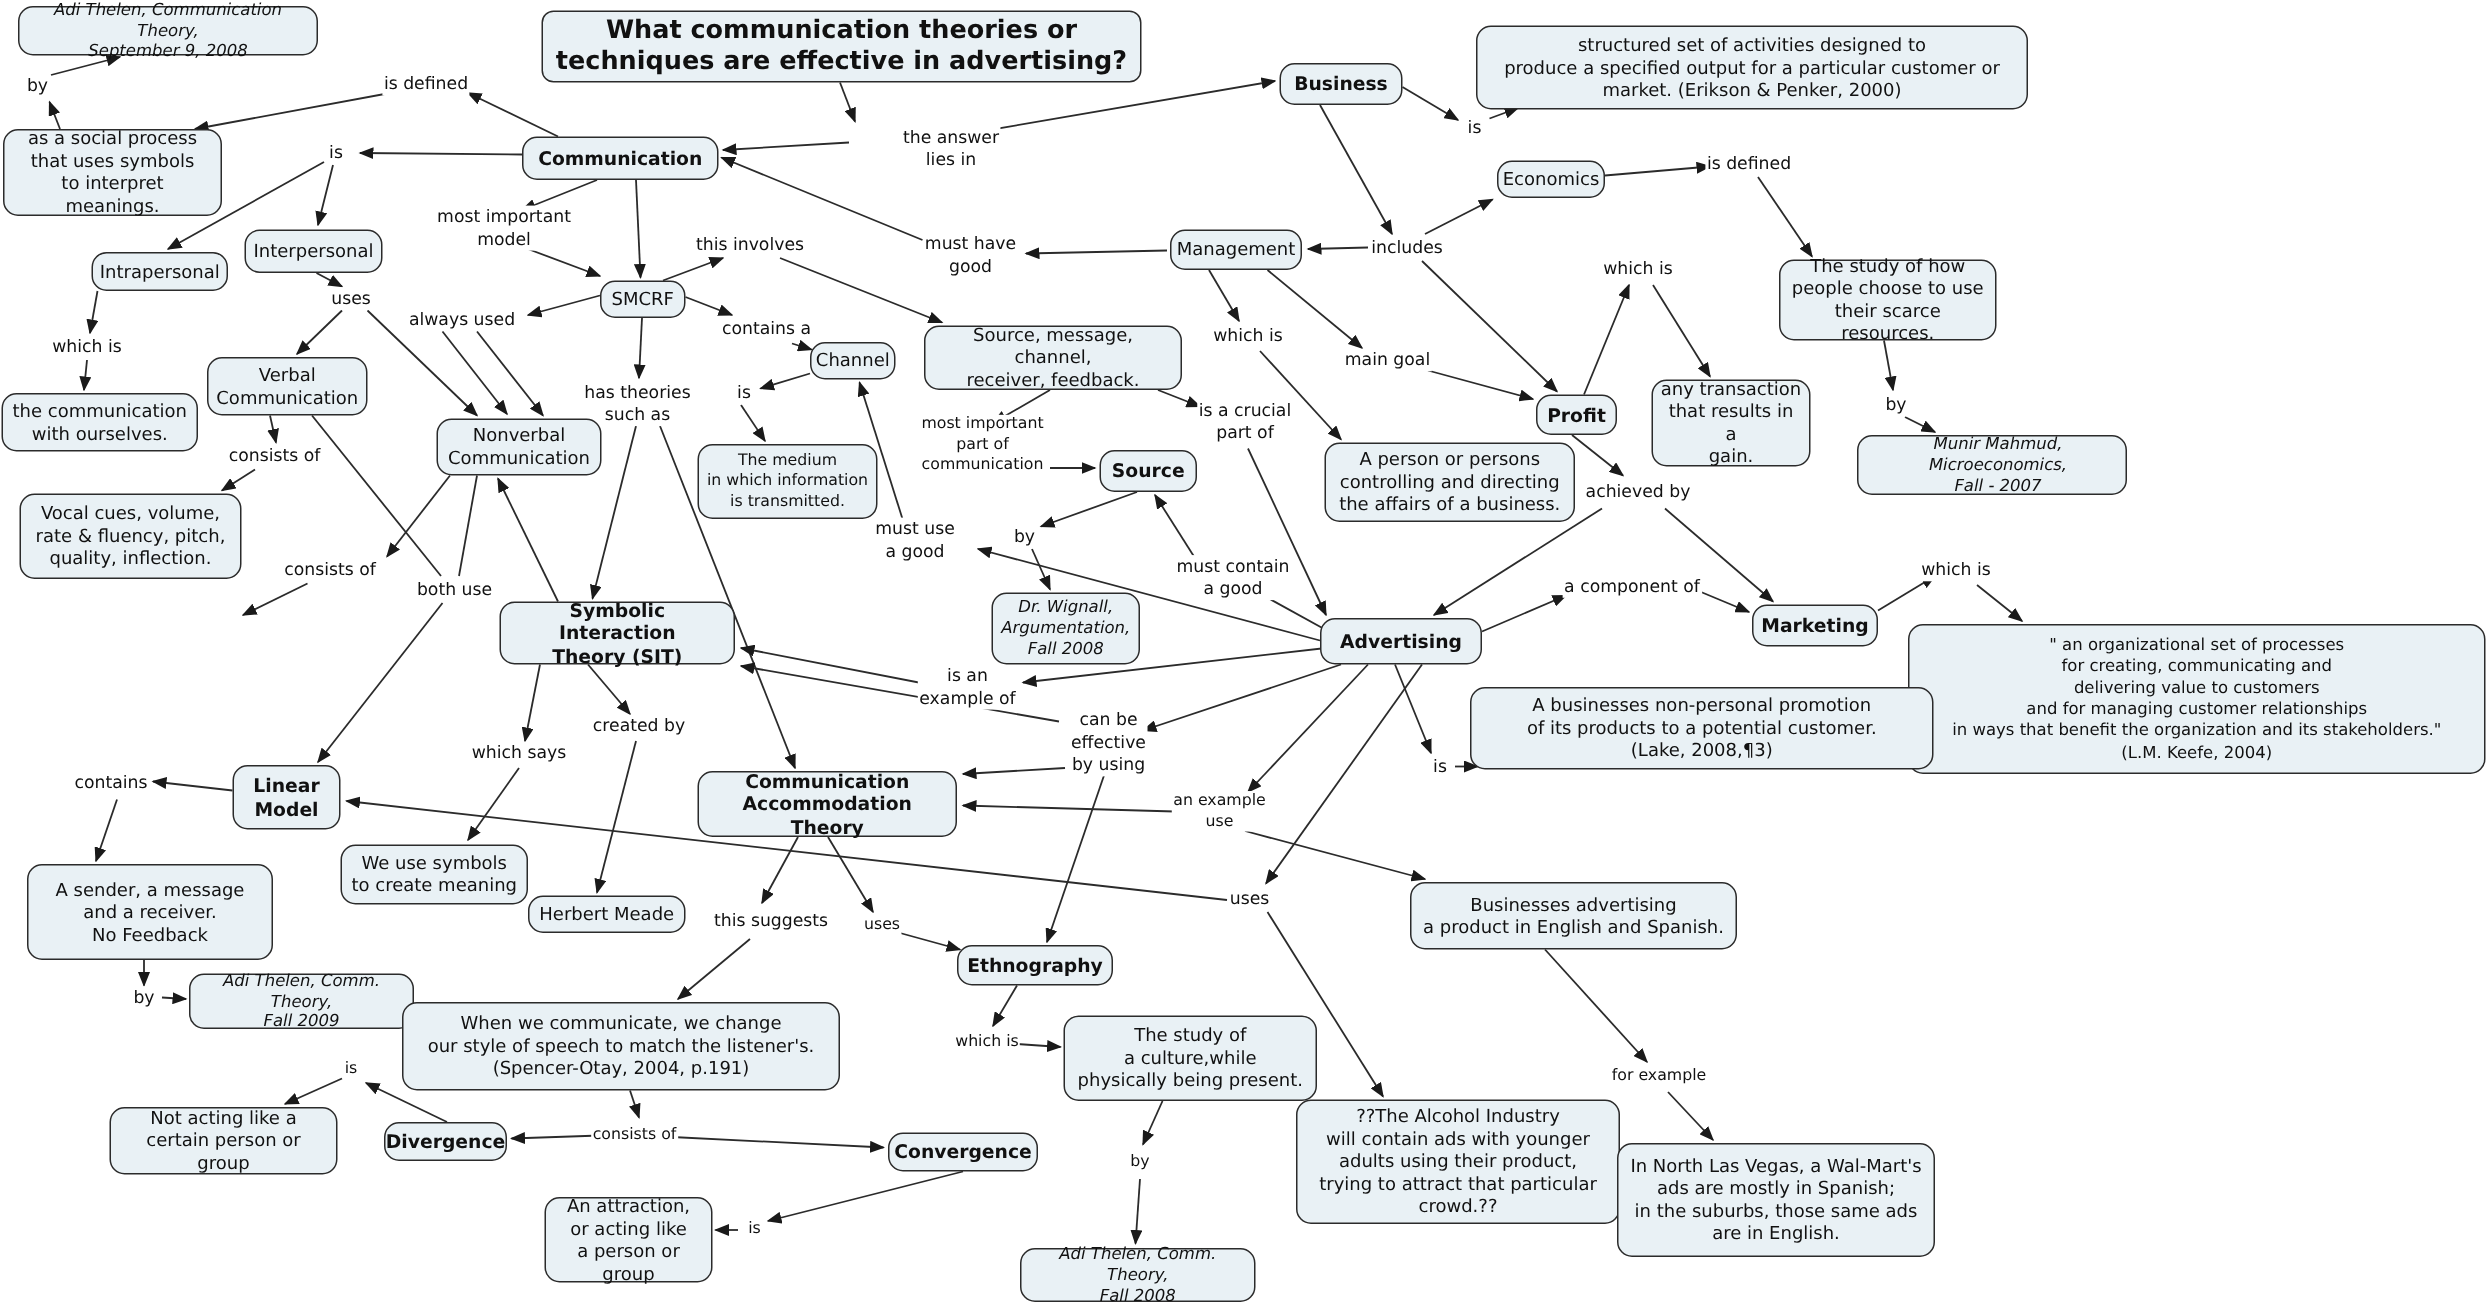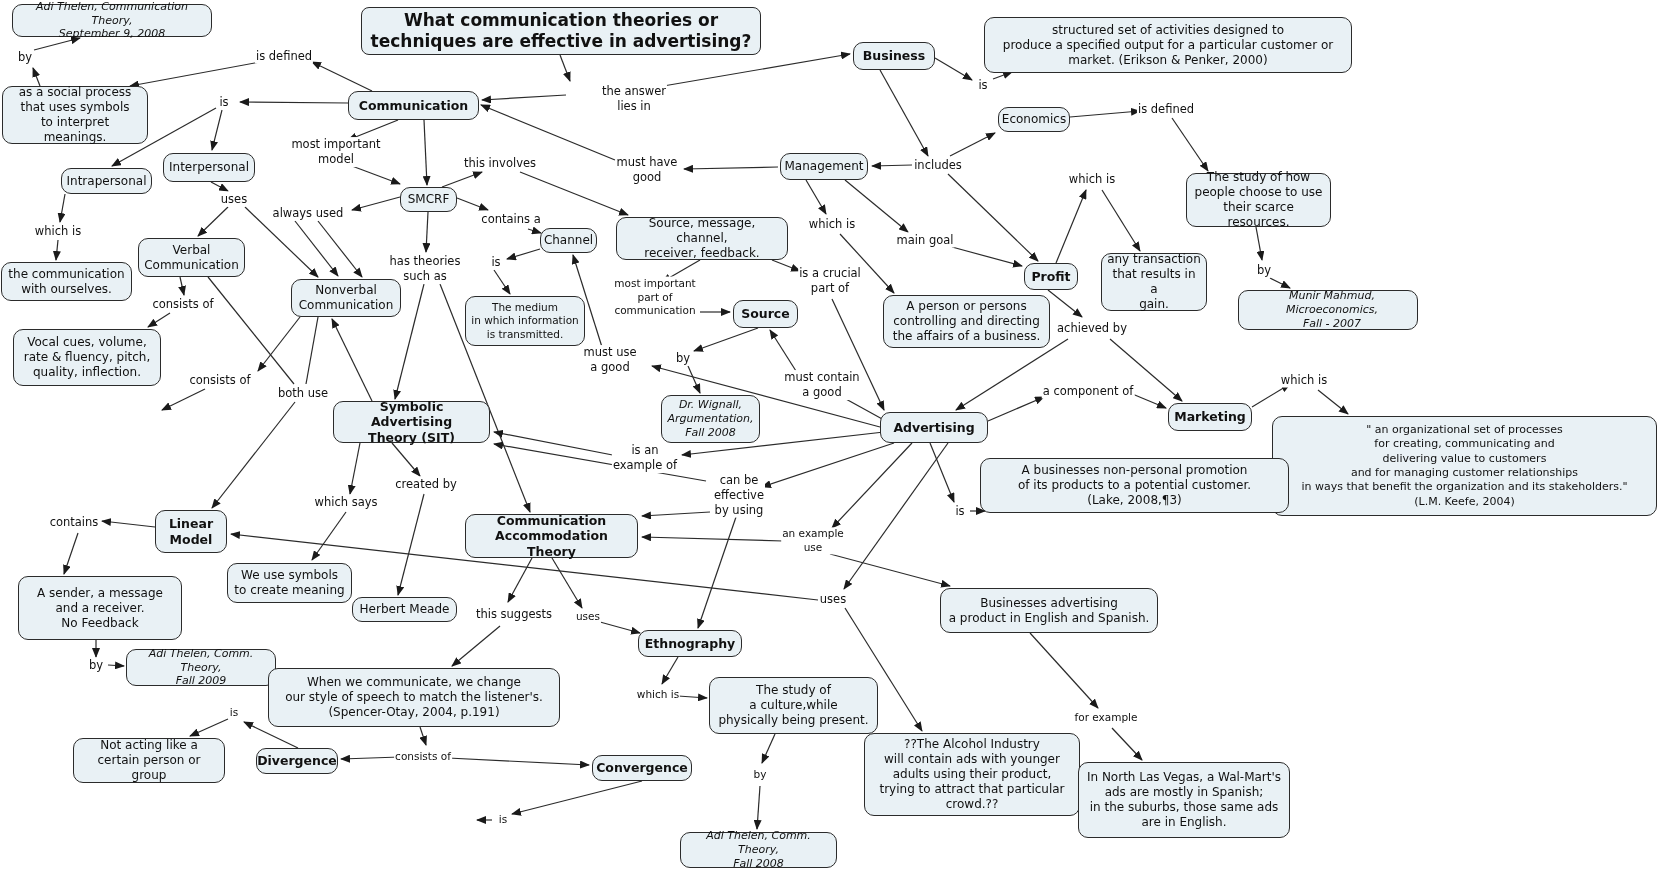--- a/index.html
+++ b/index.html
@@ -240,21 +240,21 @@
 that results in a
 gain.</div>
     <div class="box citation" style="left: 1238px; top: 290px; width: 180px; height: 40px; padding-left: 13px;">Munir Mahmud, Microeconomics,
 Fall - 2007</div>
     <div class="box node" style="left: 883px; top: 295px; width: 167px; height: 53px;">A person or persons
 controlling and directing
 the affairs of a business.</div>
     <div class="box citation" style="left: 661px; top: 395px; width: 99px; height: 48px;">Dr. Wignall,
 Argumentation,
 Fall 2008</div>
-    <div class="box concept" style="left: 333px; top: 401px; width: 157px; height: 42px;">Symbolic Advertising
+    <div class="box concept" style="left: 333px; top: 401px; width: 157px; height: 42px;">Symbolic Interaction
 Theory (SIT)</div>
     <div class="box concept" style="left: 880px; top: 412px; width: 108px; height: 31px;">Advertising</div>
     <div class="box concept" style="left: 1168px; top: 403px; width: 84px; height: 28px;">Marketing</div>
     <div class="box xs-node" style="left: 1272px; top: 416px; width: 385px; height: 100px;">" an organizational set of processes
 for creating, communicating and
 delivering value to customers
 and for managing customer relationships
 in ways that benefit the organization and its stakeholders."
 (L.M. Keefe, 2004)</div>
     <div class="box node" style="left: 980px; top: 458px; width: 309px; height: 55px;">A businesses non-personal promotion
@@ -279,20 +279,23 @@
     <div class="box node" style="left: 709px; top: 677px; width: 169px; height: 57px;">The study of
 a culture,while
 physically being present.</div>
     <div class="box node" style="left: 268px; top: 668px; width: 292px; height: 59px;">When we communicate, we change
 our style of speech to match the listener's.
 (Spencer-Otay, 2004, p.191)</div>
     <div class="box concept" style="left: 256px; top: 748px; width: 82px; height: 26px;">Divergence</div>
     <div class="box node" style="left: 73px; top: 738px; width: 152px; height: 45px;">Not acting like a
 certain person or group</div>
     <div class="box concept" style="left: 592px; top: 755px; width: 100px; height: 26px;">Convergence</div>
+    <div class="box node" style="left: 363px; top: 798px; width: 112px; height: 57px;">An attraction,
+or acting like
+a person or group</div>
     <div class="box node" style="left: 864px; top: 733px; width: 216px; height: 83px;">??The Alcohol Industry
 will contain ads with younger
 adults using their product,
 trying to attract that particular
 crowd.??</div>
     <div class="box node" style="left: 940px; top: 588px; width: 218px; height: 45px;">Businesses advertising
 a product in English and Spanish.</div>
     <div class="box node" style="left: 1078px; top: 762px; width: 212px; height: 76px;">In North Las Vegas, a Wal-Mart's
 ads are mostly in Spanish;
 in the suburbs, those same ads

